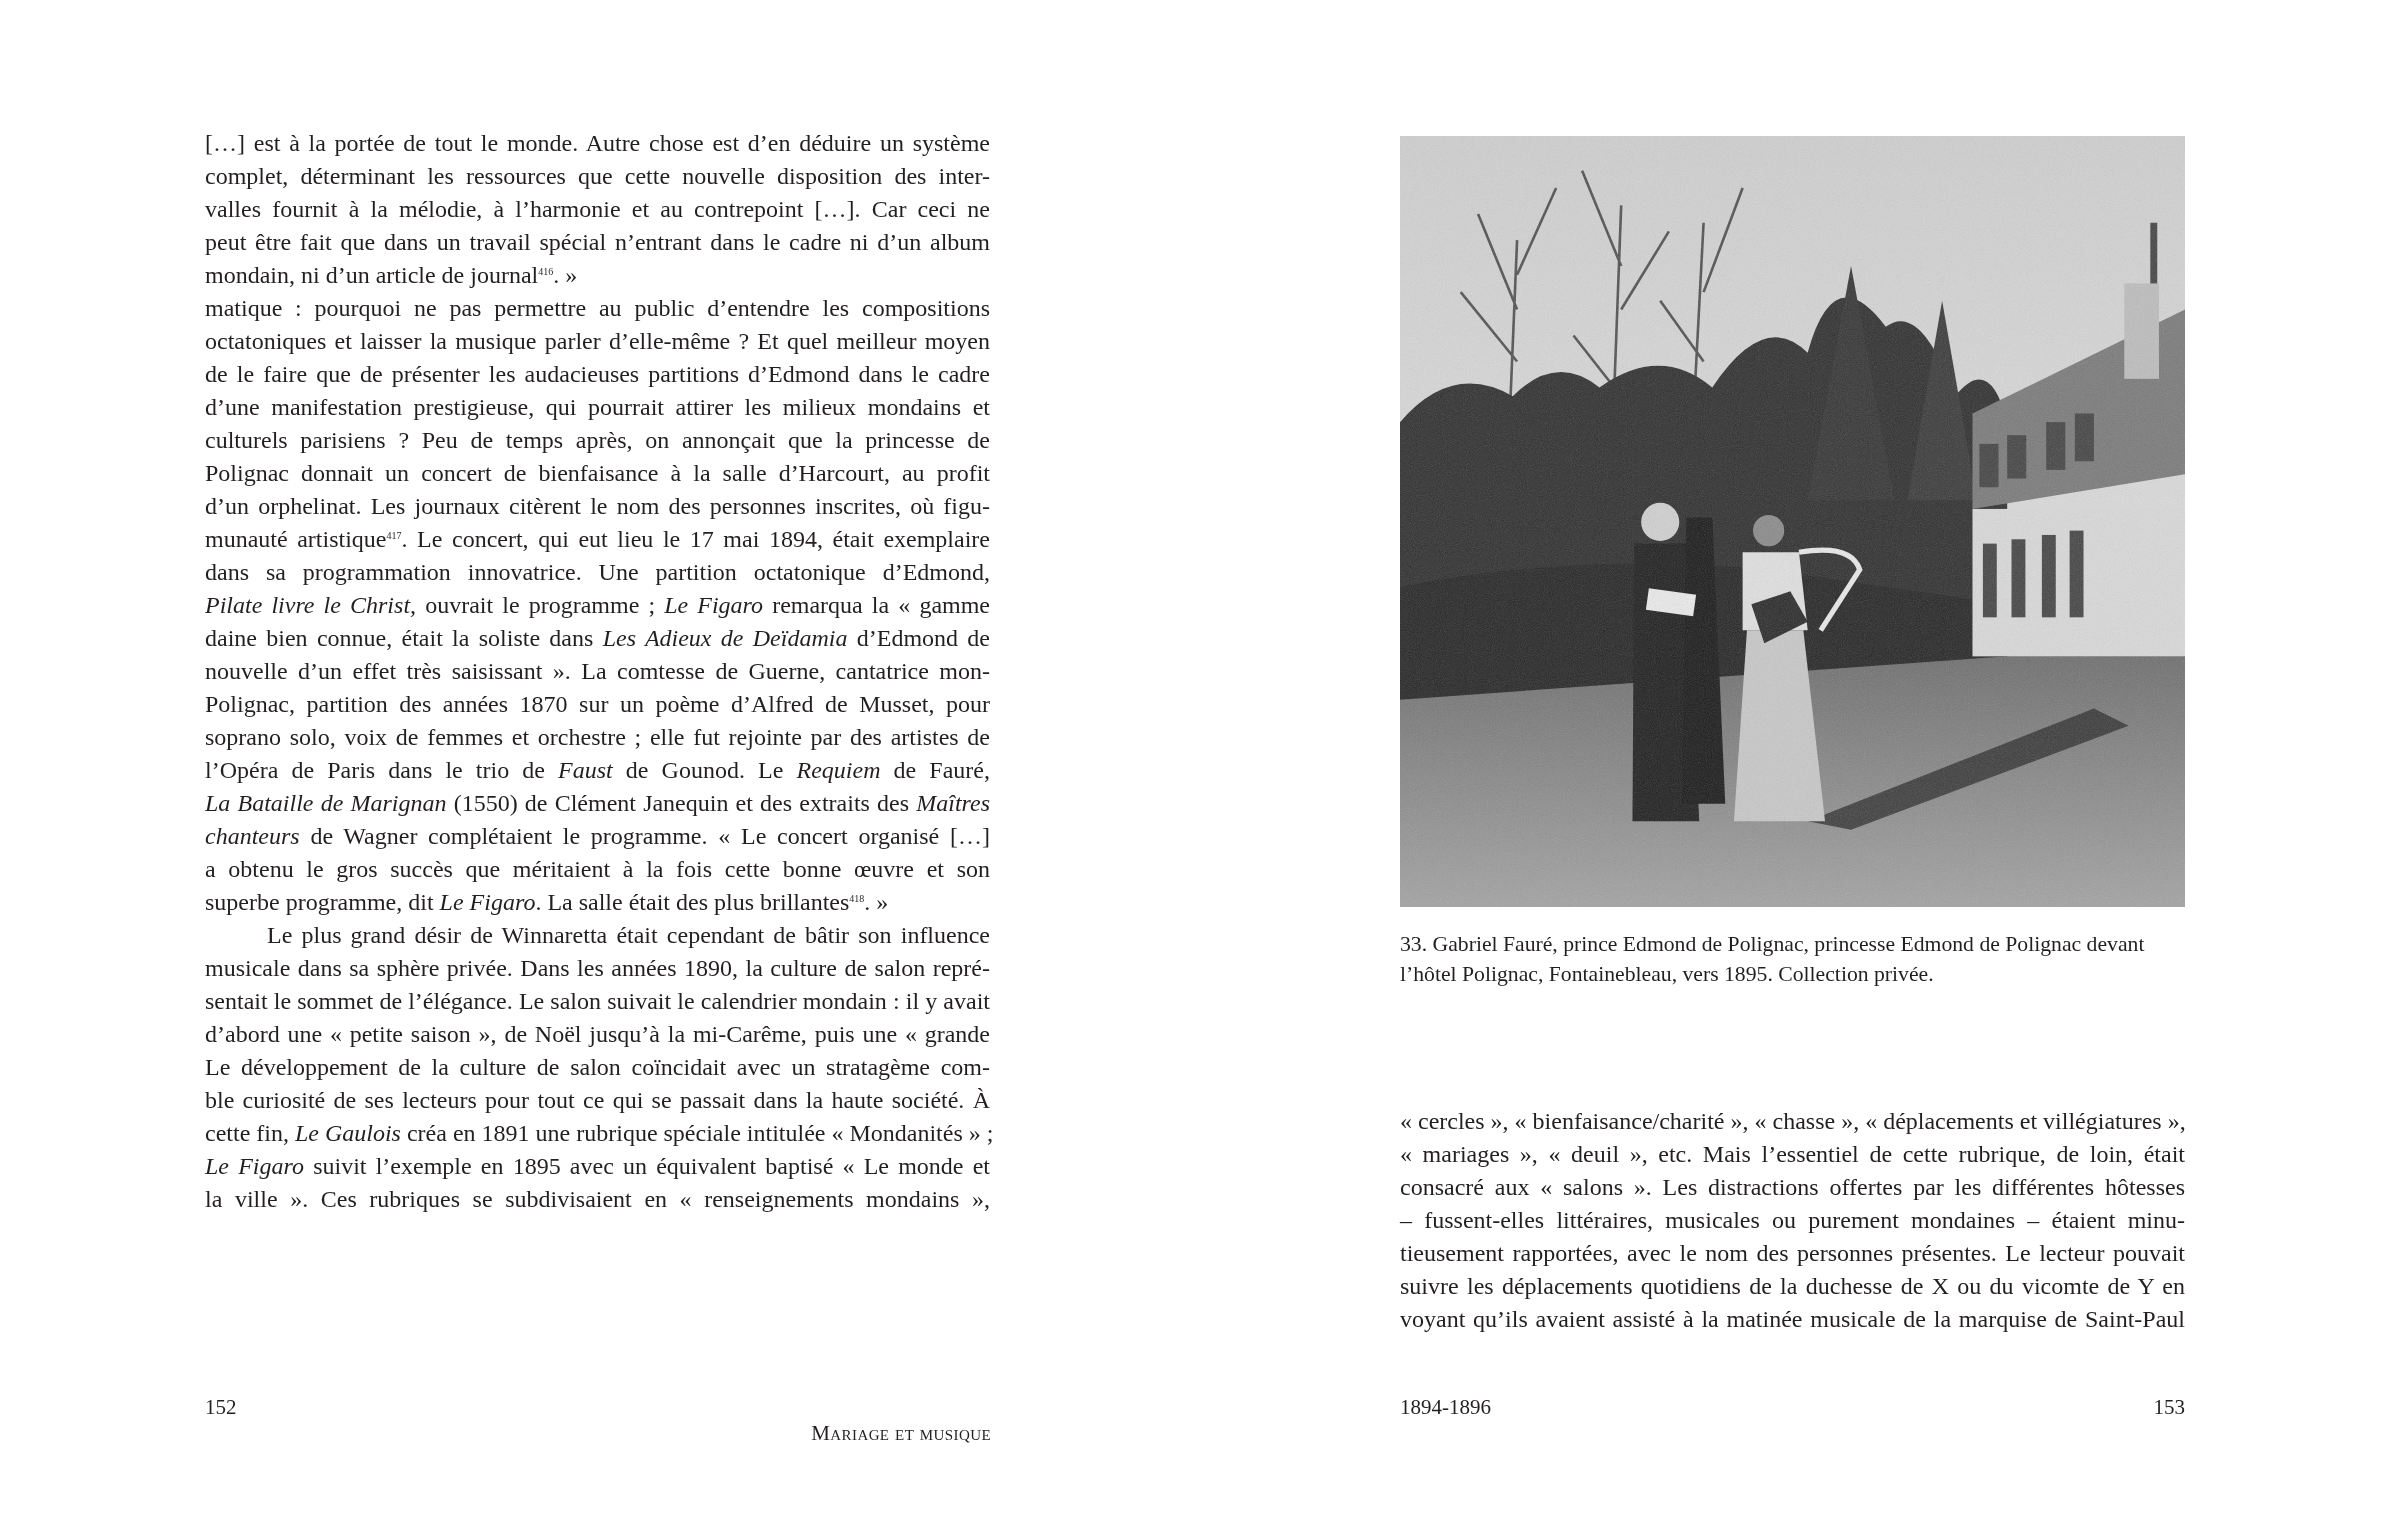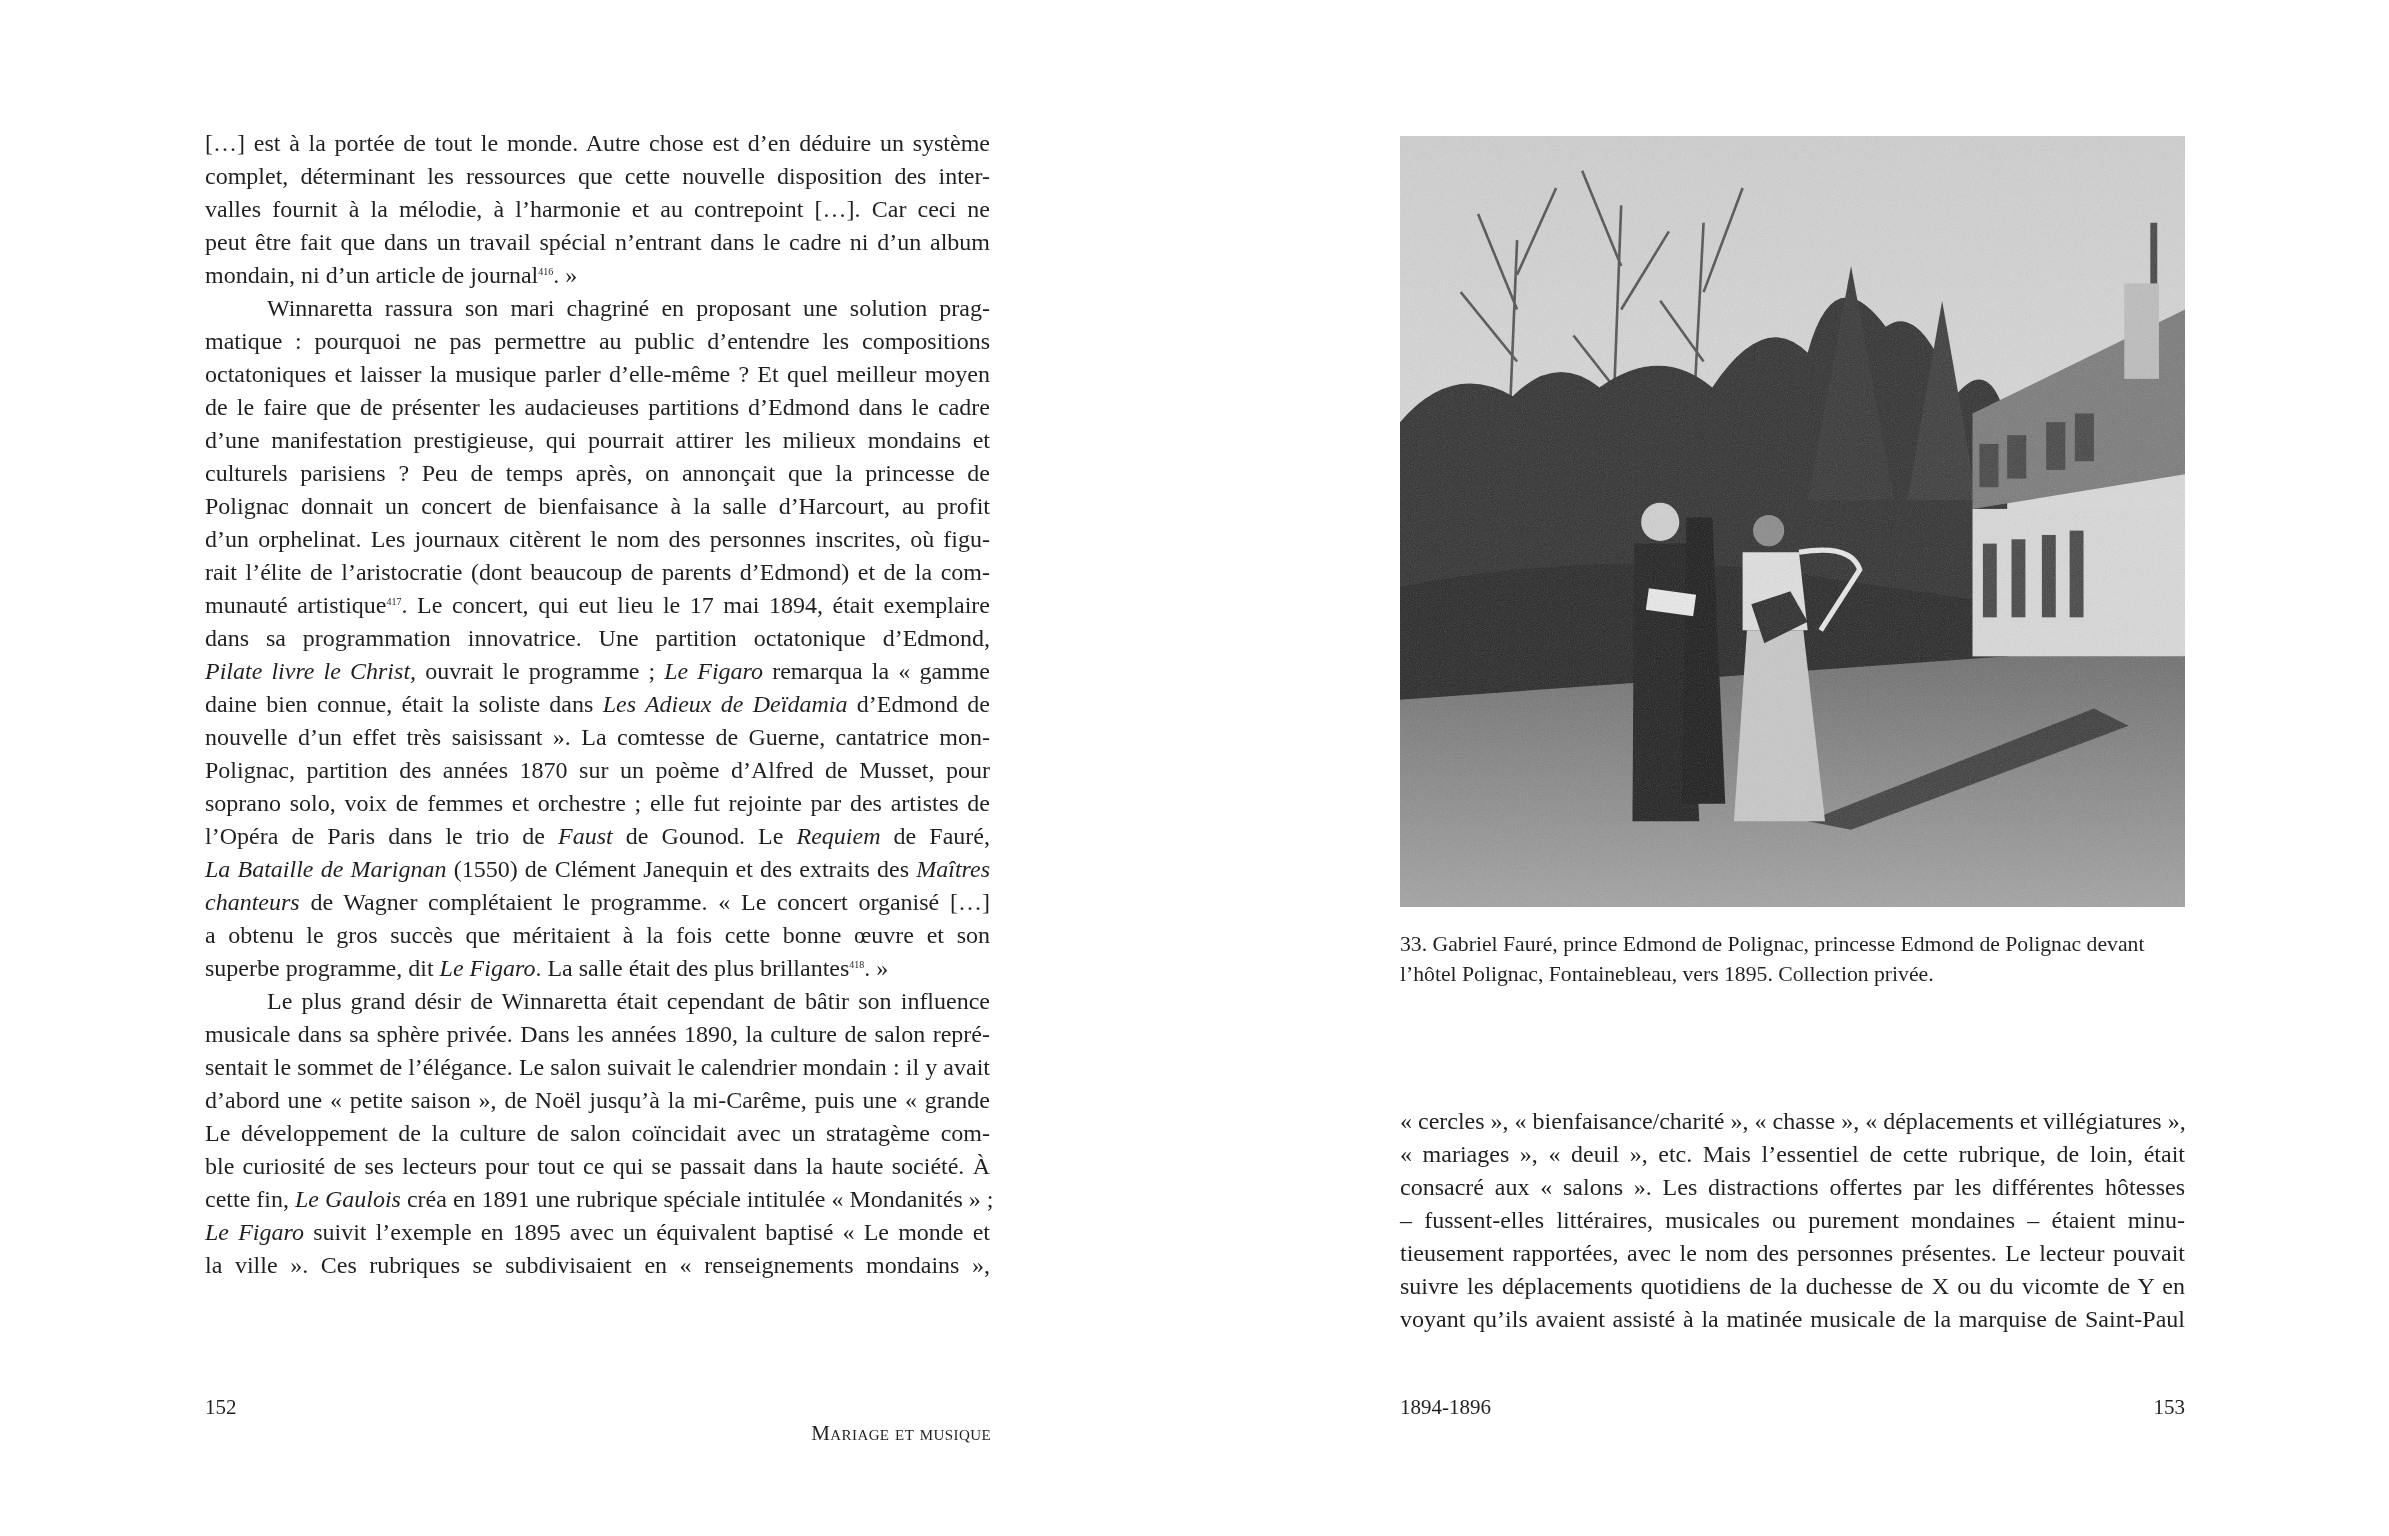--- a/index.html
+++ b/index.html
@@ -35,29 +35,27 @@
 </head>
 <body>
 
 <div class="page page-left">
   <div class="col col-left" id="left-col">
       <span class="line">[…] est à la portée de tout le monde. Autre chose est d’en déduire un système</span>
       <span class="line">complet, déterminant les ressources que cette nouvelle disposition des inter-</span>
       <span class="line">valles fournit à la mélodie, à l’harmonie et au contrepoint […]. Car ceci ne</span>
       <span class="line">peut être fait que dans un travail spécial n’entrant dans le cadre ni d’un album</span>
       <span class="line last">mondain, ni d’un article de journal<sup>416</sup>. »</span>
-      <span class="line indent">Winnaretta rassura son mari chagriné en proposant une solution prag-</span>
       <span class="line">matique : pourquoi ne pas permettre au public d’entendre les compositions</span>
       <span class="line">octatoniques et laisser la musique parler d’elle-même ? Et quel meilleur moyen</span>
       <span class="line">de le faire que de présenter les audacieuses partitions d’Edmond dans le cadre</span>
       <span class="line">d’une manifestation prestigieuse, qui pourrait attirer les milieux mondains et</span>
       <span class="line">culturels parisiens ? Peu de temps après, on annonçait que la princesse de</span>
       <span class="line">Polignac donnait un concert de bienfaisance à la salle d’Harcourt, au profit</span>
       <span class="line">d’un orphelinat. Les journaux citèrent le nom des personnes inscrites, où figu-</span>
-      <span class="line">rait l’élite de l’aristocratie (dont beaucoup de parents d’Edmond) et de la com-</span>
       <span class="line">munauté artistique<sup>417</sup>. Le concert, qui eut lieu le 17 mai 1894, était exemplaire</span>
       <span class="line">dans sa programmation innovatrice. Une partition octatonique d’Edmond,</span>
       <span class="line"><i>Pilate livre le Christ,</i> ouvrait le programme ; <i>Le Figaro</i> remarqua la « gamme</span>
       <span class="line">daine bien connue, était la soliste dans <i>Les Adieux de Deïdamia</i> d’Edmond de</span>
       <span class="line">nouvelle d’un effet très saisissant ». La comtesse de Guerne, cantatrice mon-</span>
       <span class="line">Polignac, partition des années 1870 sur un poème d’Alfred de Musset, pour</span>
       <span class="line">soprano solo, voix de femmes et orchestre ; elle fut rejointe par des artistes de</span>
       <span class="line">l’Opéra de Paris dans le trio de <i>Faust</i> de Gounod. Le <i>Requiem</i> de Fauré,</span>
       <span class="line"><i>La Bataille de Marignan</i> (1550) de Clément Janequin et des extraits des <i>Maîtres</i></span>
       <span class="line"><i>chanteurs</i> de Wagner complétaient le programme. « Le concert organisé […]</span>

